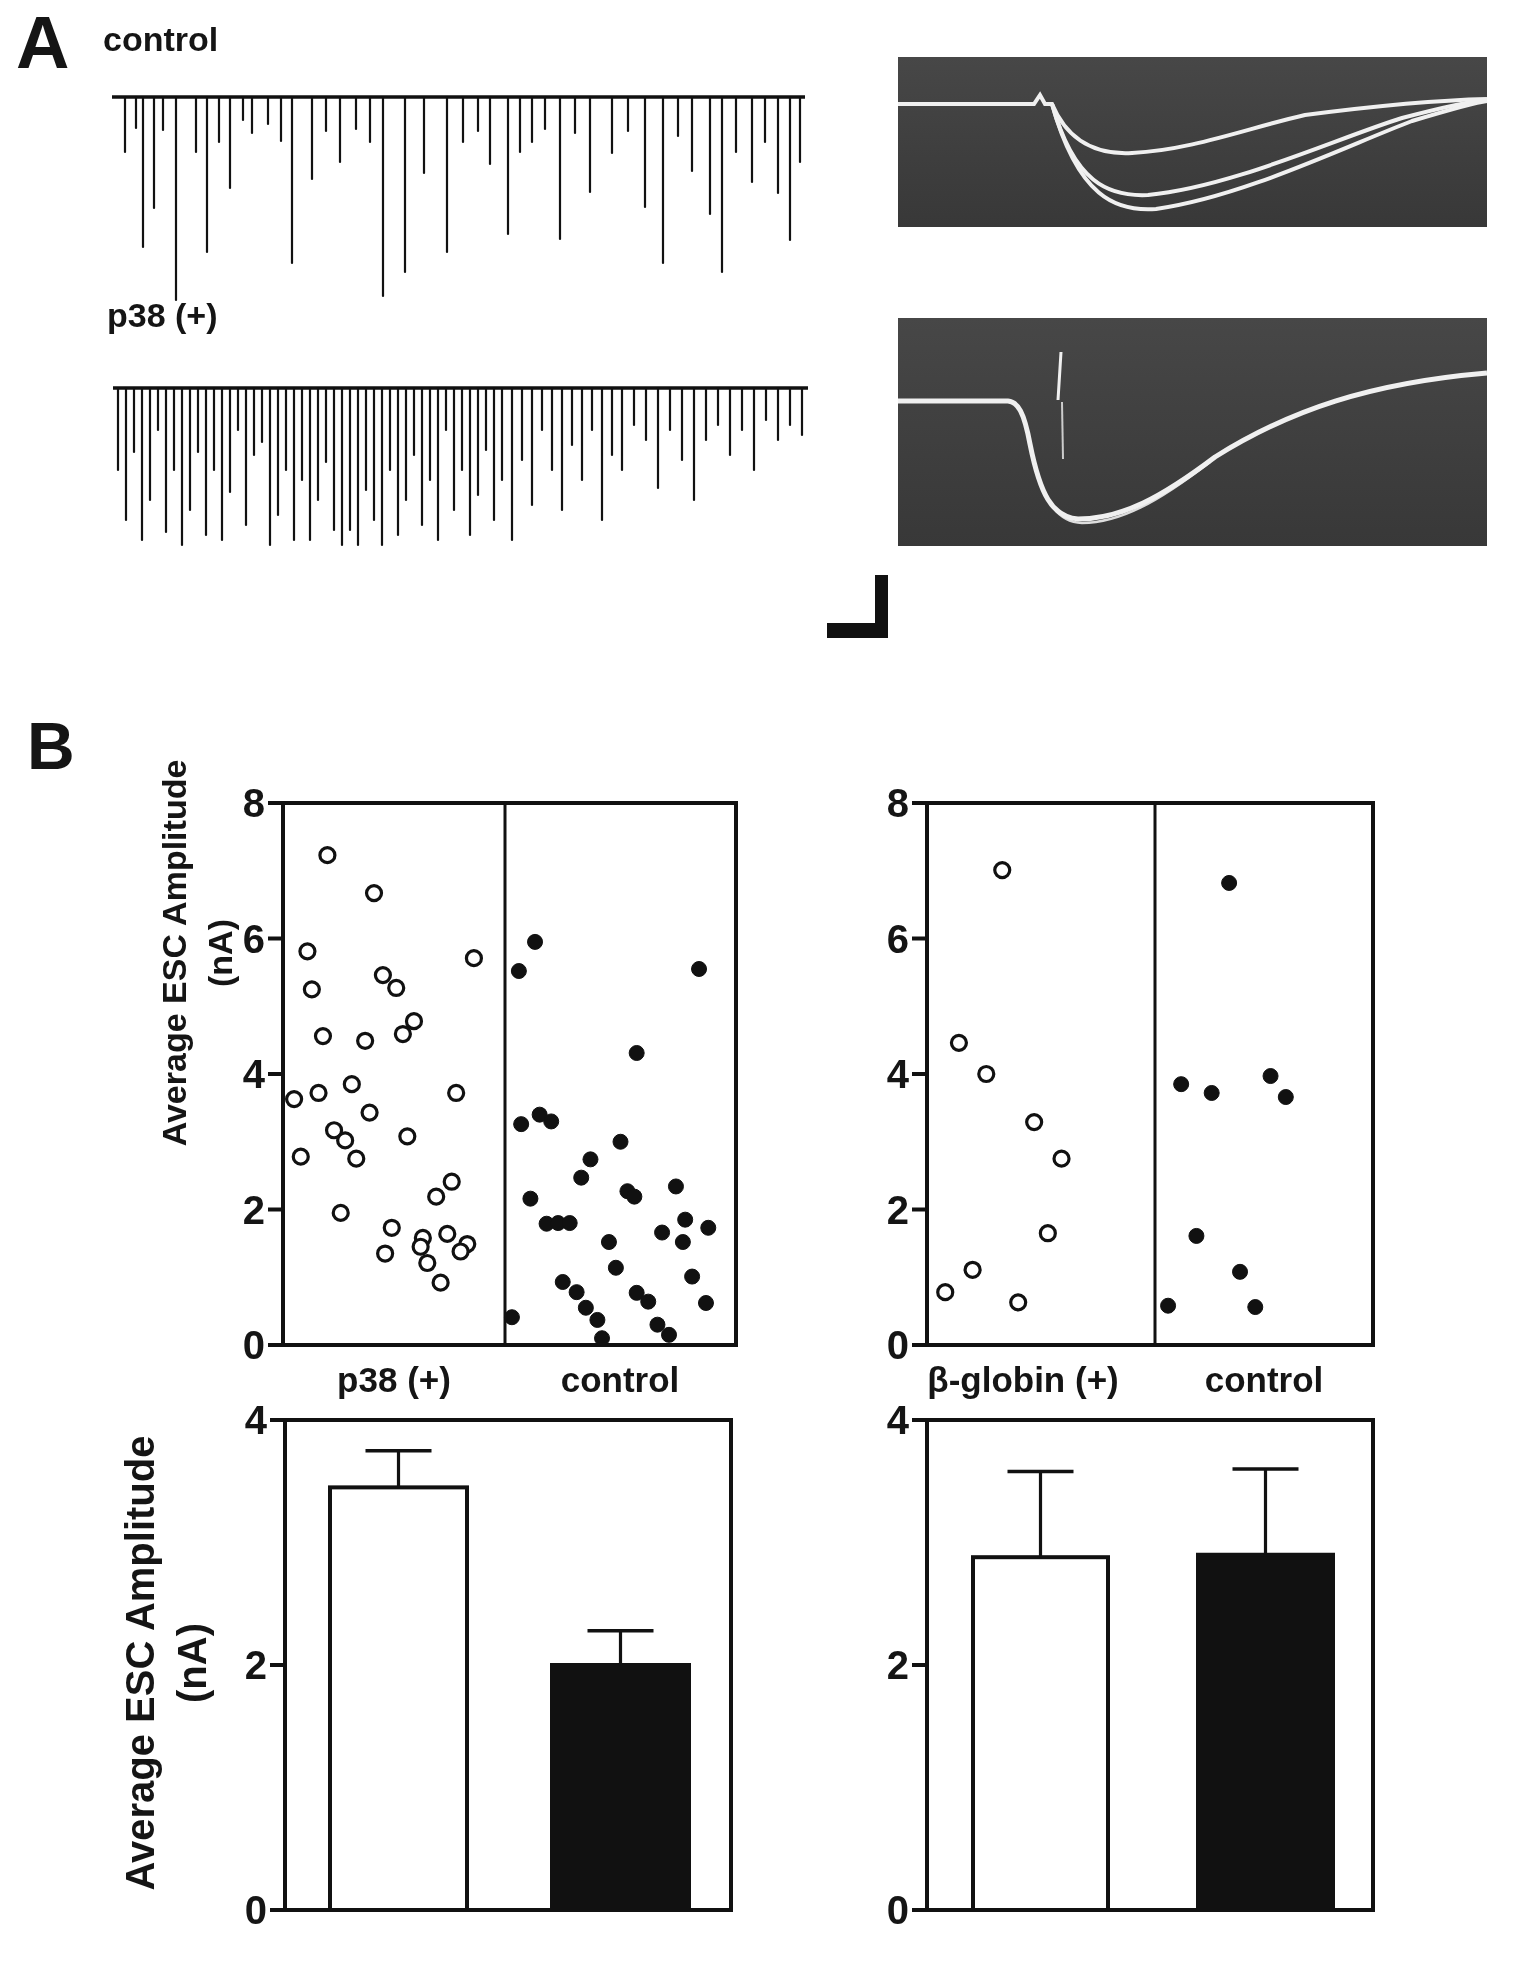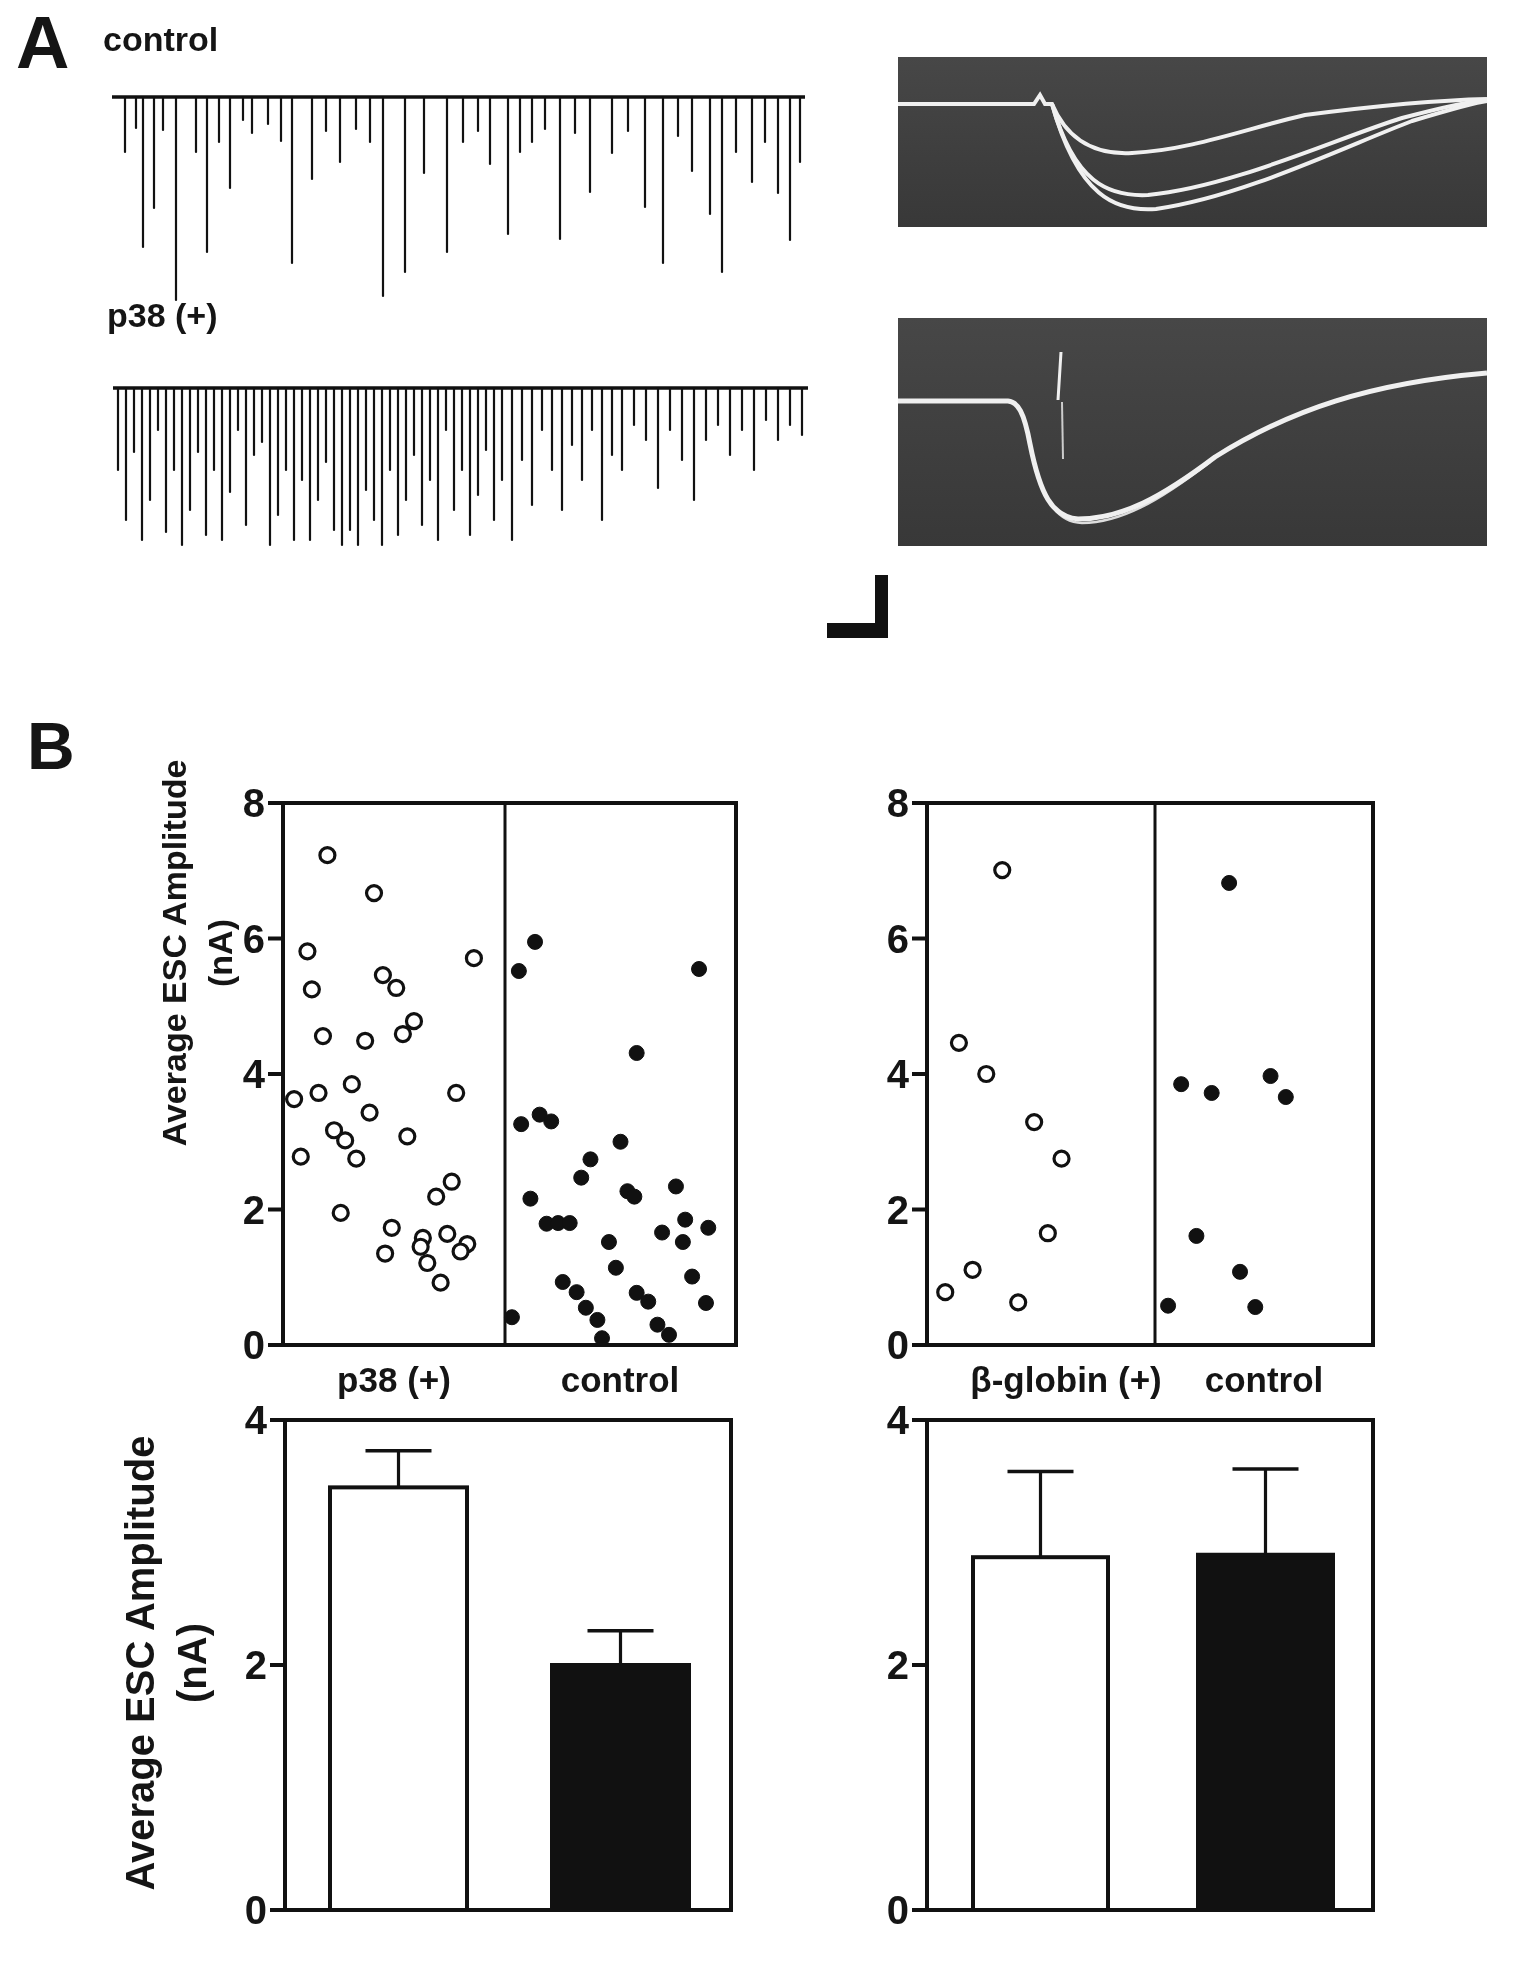--- a/index.html
+++ b/index.html
@@ -327,21 +327,21 @@
     <div>Average ESC Amplitude</div>
     <div>(nA)</div>
   </div>
   <div class="ylabel" id="bar-ylabel">
     <div>Average ESC Amplitude</div>
     <div>(nA)</div>
   </div>
 
   <span class="cat" style="left:394px">p38 (+)</span>
   <span class="cat" style="left:620px">control</span>
-  <span class="cat" style="left:1066px">β-globin (+)</span>
+  <span class="cat" style="left:1023px">β-globin (+)</span>
   <span class="cat" style="left:1264px">control</span>
 <span class="tick" style="left: 205px; top: 1323px;">0</span>
     <span class="tick" style="left: 205px; top: 1187.5px;">2</span>
     <span class="tick" style="left: 205px; top: 1052px;">4</span>
     <span class="tick" style="left: 205px; top: 916.5px;">6</span>
     <span class="tick" style="left: 205px; top: 781px;">8</span>
     <span class="tick" style="left: 849px; top: 1323px;">0</span>
     <span class="tick" style="left: 849px; top: 1187.5px;">2</span>
     <span class="tick" style="left: 849px; top: 1052px;">4</span>
     <span class="tick" style="left: 849px; top: 916.5px;">6</span>

